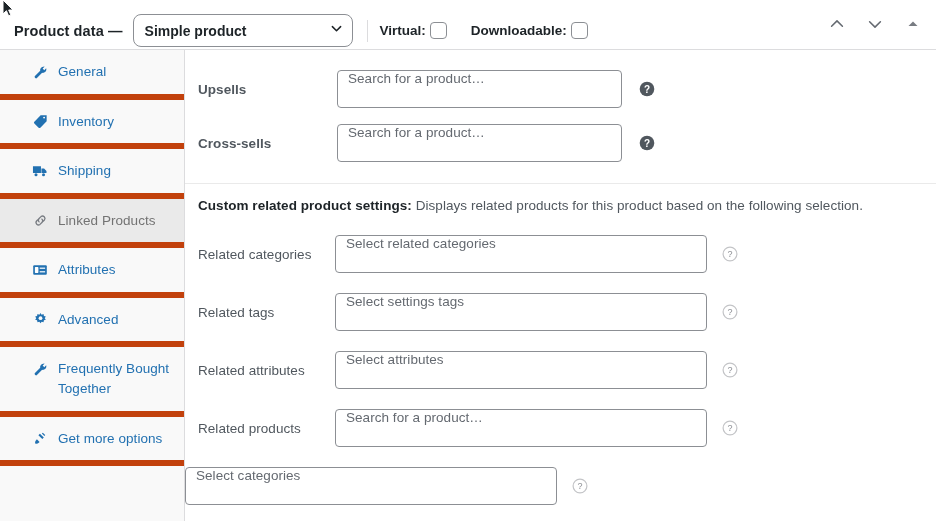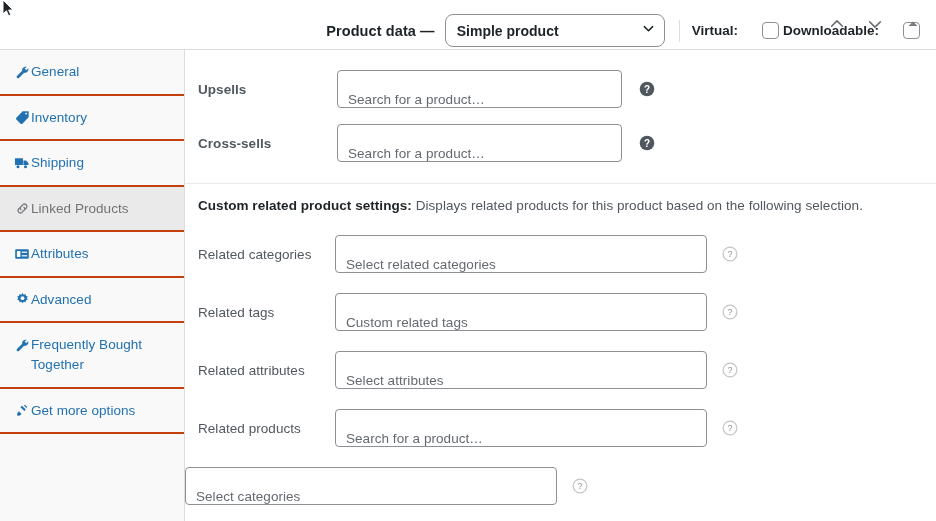--- a/index.html
+++ b/index.html
@@ -21,21 +21,20 @@
 
   
   .panel-header {
     position: relative;
     height: 50px;
     border-bottom: 1px solid #dcdcde;
     display: flex;
     align-items: center;
     padding: 12px 12px 0 14px;
     background: #fff;
-    justify-content: flex-end;
   }
   .panel-title {
     font-size: 14.5px;
     font-weight: bold;
     color: #1d2327;
     white-space: nowrap;
     letter-spacing: .1px;
   }
   .type-select {
     margin-left: 10px;
@@ -61,22 +60,22 @@
 
   .hdr-divider {
     width: 1px;
     height: 22px;
     background: #dcdcde;
     margin: 0 12px 0 14px;
   }
   .cb-group {
     display: flex;
     align-items: center;
-    gap: 24px;
-    margin-right: 4px;
+    gap: 4px;
+    margin-right: 24px;
   }
   .cb-label {
     font-size: 13.5px;
     font-weight: bold;
     color: #1d2327;
     white-space: nowrap;
   }
   .cbox {
     width: 17px; height: 17px;
     border: 1px solid #8c8f94;
@@ -114,22 +113,23 @@
     flex: none;
     background: #f9f9f9;
     border-right: 1px solid #dcdcde;
     margin: 0; padding: 0;
     list-style: none;
     position: relative;
   }
   .tab {
     display: flex;
     align-items: flex-start;
-    padding: 12px 10px 12px 13px;
-    border-bottom: 2px solid #c2410c;
+    gap: 9px;
+    padding: 12px 10px 12px 31px;
+    border-bottom: 6px solid #c2410c;
     cursor: pointer;
     background: #f9f9f9;
     line-height: 1.45;
   }
   .tab.active {
     background: #eaeaea;
   }
   .tab-icon {
     flex: none;
     width: 18px; height: 18px;
@@ -170,21 +170,21 @@
     padding-left: 13px;
     flex: none;
     letter-spacing: .05px;
   }
   .field-control {
     border: 1px solid #8c8f94;
     border-radius: 4px;
     background: #fff;
     height: 38px;
     display: flex;
-    align-items: flex-end;
+    align-items: flex-start;
     padding: 0 10px;
     cursor: text;
     flex: none;
   }
   .field-placeholder {
     font-size: 13.5px;
     color: #646970;
     letter-spacing: .05px;
     white-space: nowrap;
   }
@@ -412,21 +412,21 @@
             <svg width="16" height="16" viewBox="0 0 16 16">
               <circle cx="8" cy="8" r="6.9" fill="none" stroke="#c3c4c7" stroke-width="1.2"></circle>
               <text x="8" y="11.4" text-anchor="middle" font-family="Liberation Sans, sans-serif" font-size="9" fill="#8c8f94">?</text>
             </svg>
           </span>
         </div>
 
         <div class="field-row">
           <span class="field-label">Related tags</span>
           <div class="field-control">
-            <span class="field-placeholder">Custom related tags</span>
+            <span class="field-placeholder">Select settings tags</span>
           </div>
           <span class="help">
             <svg width="16" height="16" viewBox="0 0 16 16">
               <circle cx="8" cy="8" r="6.9" fill="none" stroke="#c3c4c7" stroke-width="1.2"></circle>
               <text x="8" y="11.4" text-anchor="middle" font-family="Liberation Sans, sans-serif" font-size="9" fill="#8c8f94">?</text>
             </svg>
           </span>
         </div>
 
         <div class="field-row">

